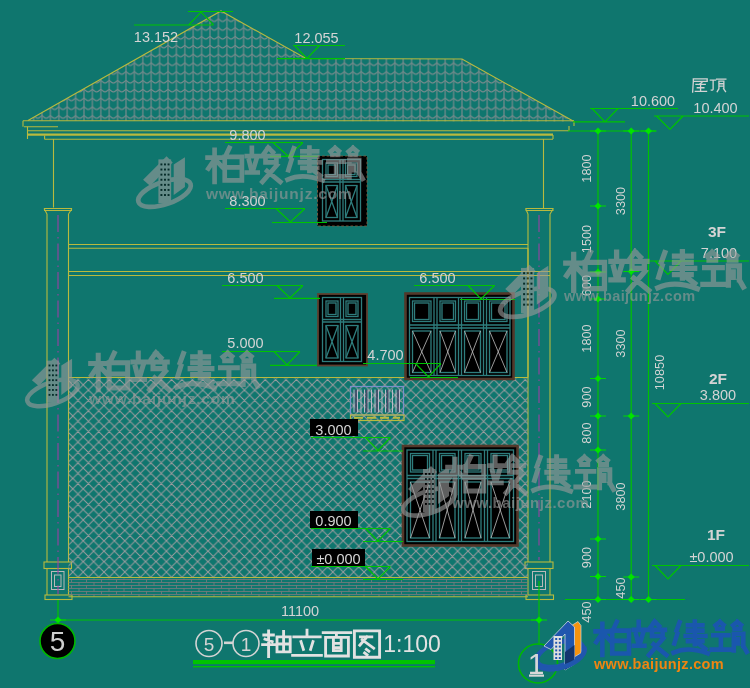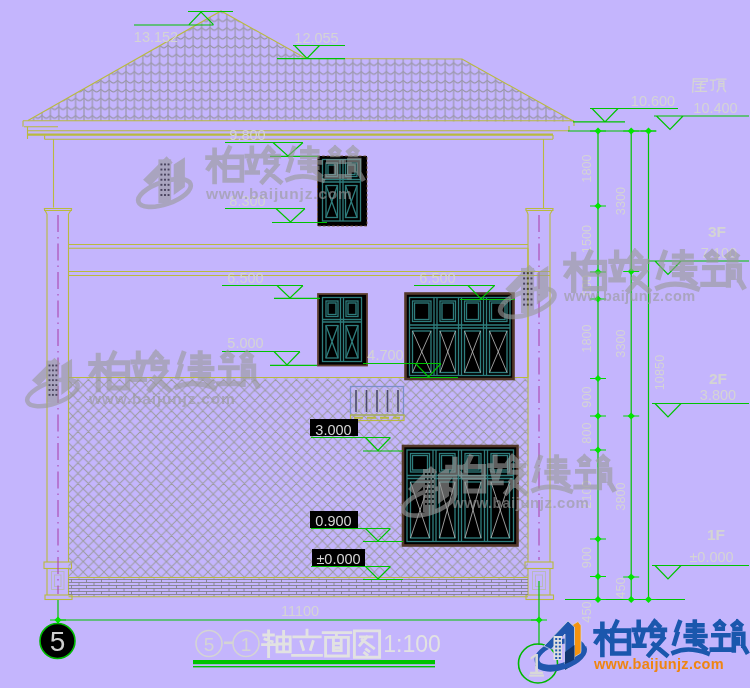--- a/index.html
+++ b/index.html
@@ -1,16 +1,16 @@
 <!DOCTYPE html>
 <html><head>
 <meta charset="utf-8">
 <style>
   html,body{margin:0;padding:0;background:#000;}
-  #cv{position:relative;width:750px;height:688px;background:#c4b5fd;overflow:hidden;}
+  #cv{position:relative;width:750px;height:688px;background:#0f766e;overflow:hidden;}
   svg{position:absolute;top:0;left:0;}
   text{font-family:"Liberation Sans",sans-serif;}
   .y{stroke:#b9ba3e;fill:none;stroke-width:1.1;}
   .g{stroke:#00c400;fill:none;stroke-width:1.2;}
   .wt{fill:#d4d4d4;}
   .teal{stroke:#2e7d7d;fill:none;stroke-width:1.3;}
   .xg{stroke:#c0c0c0;stroke-width:0.8;fill:none;}
 </style>
 </head>
 <body>

